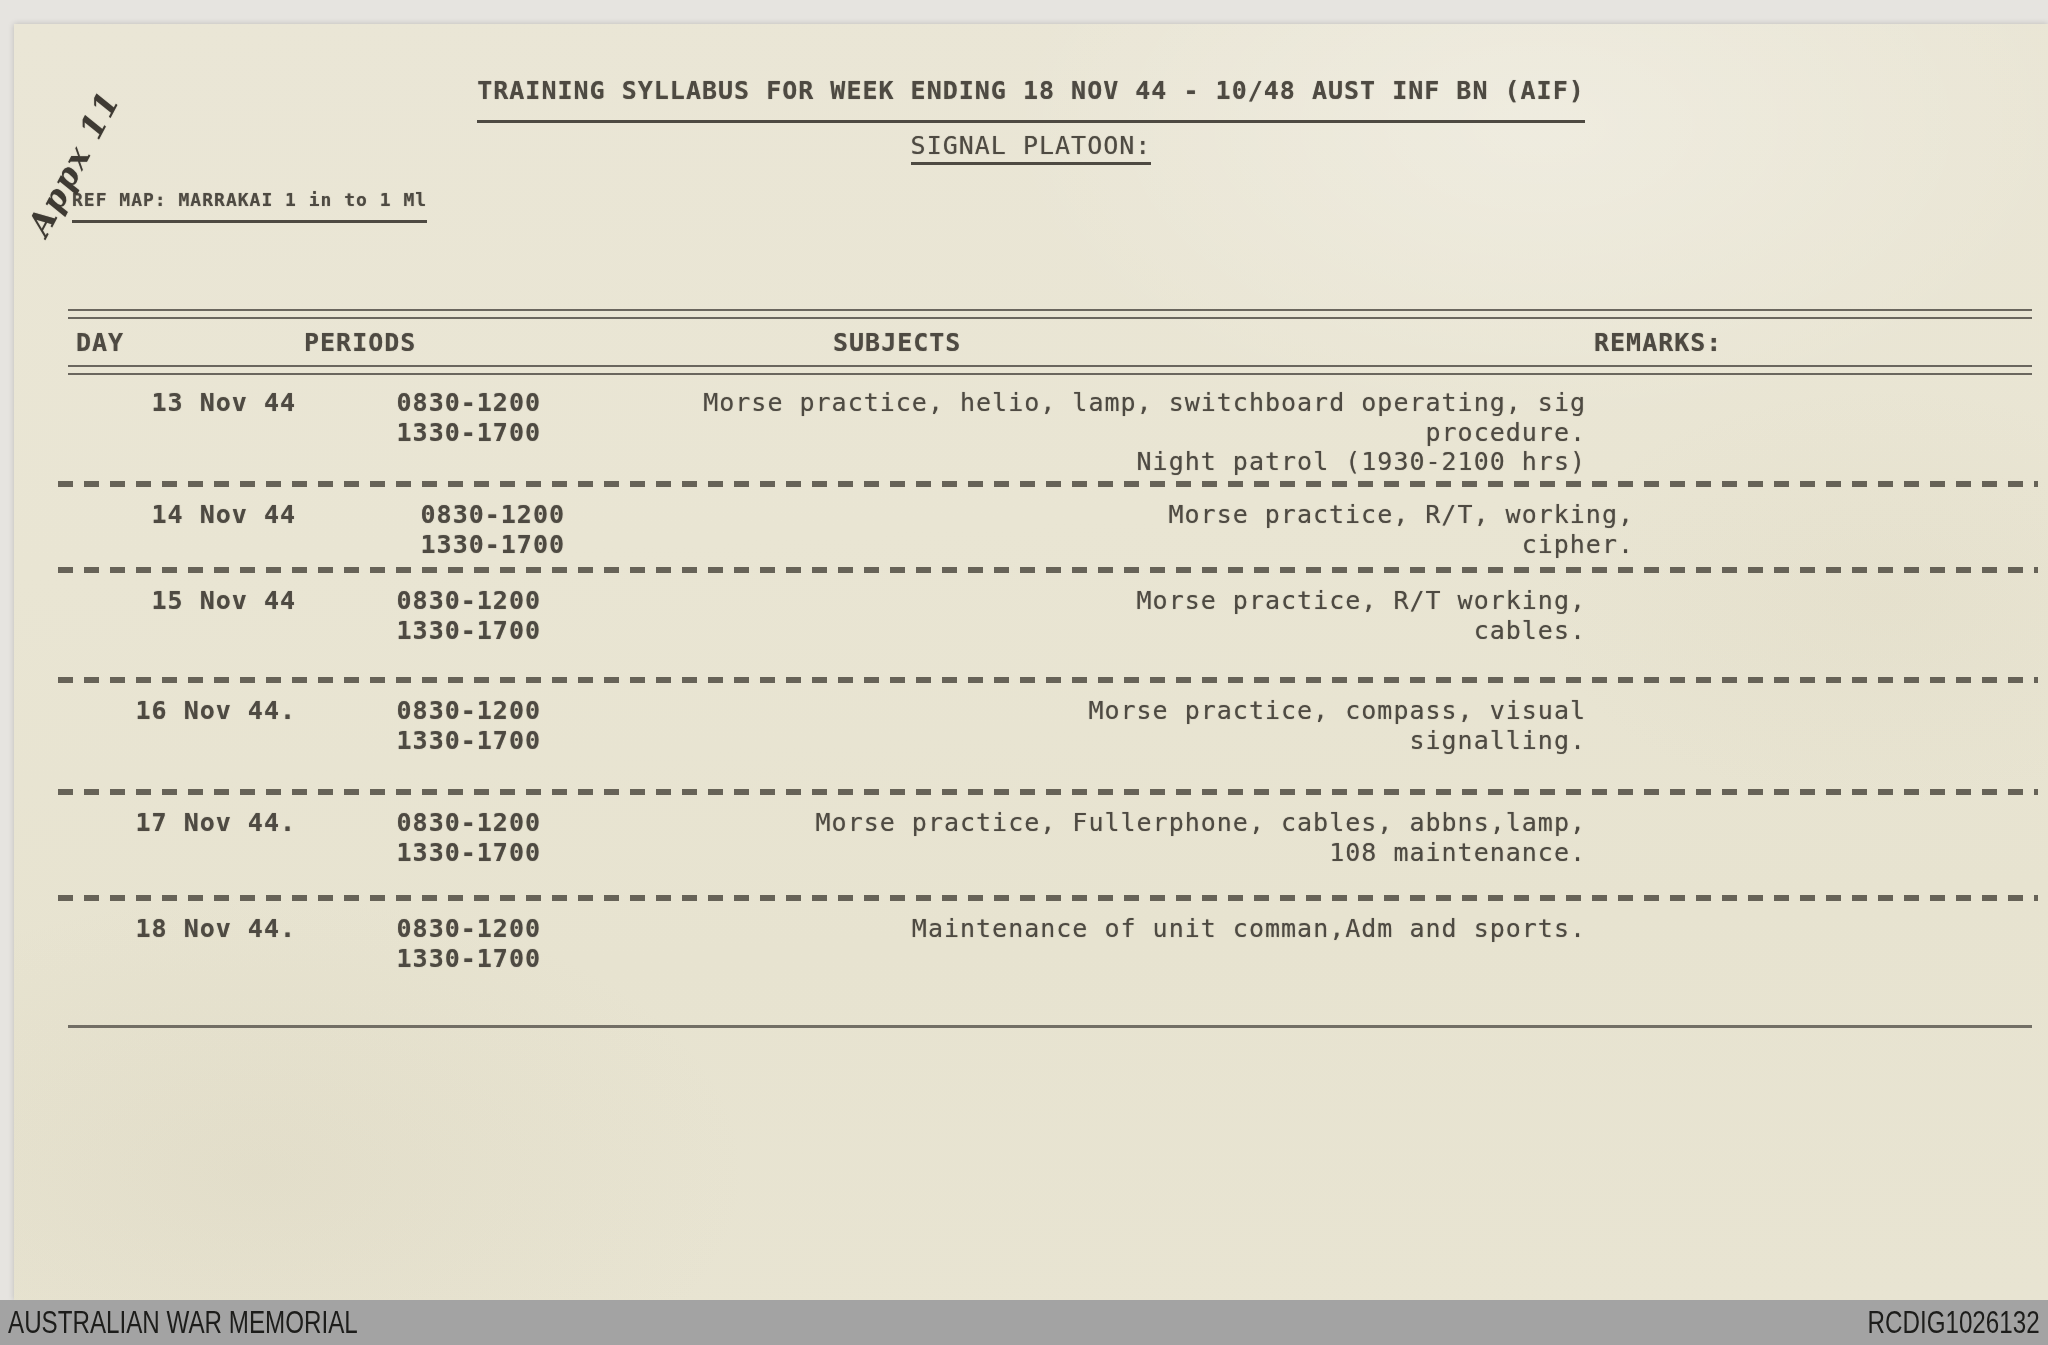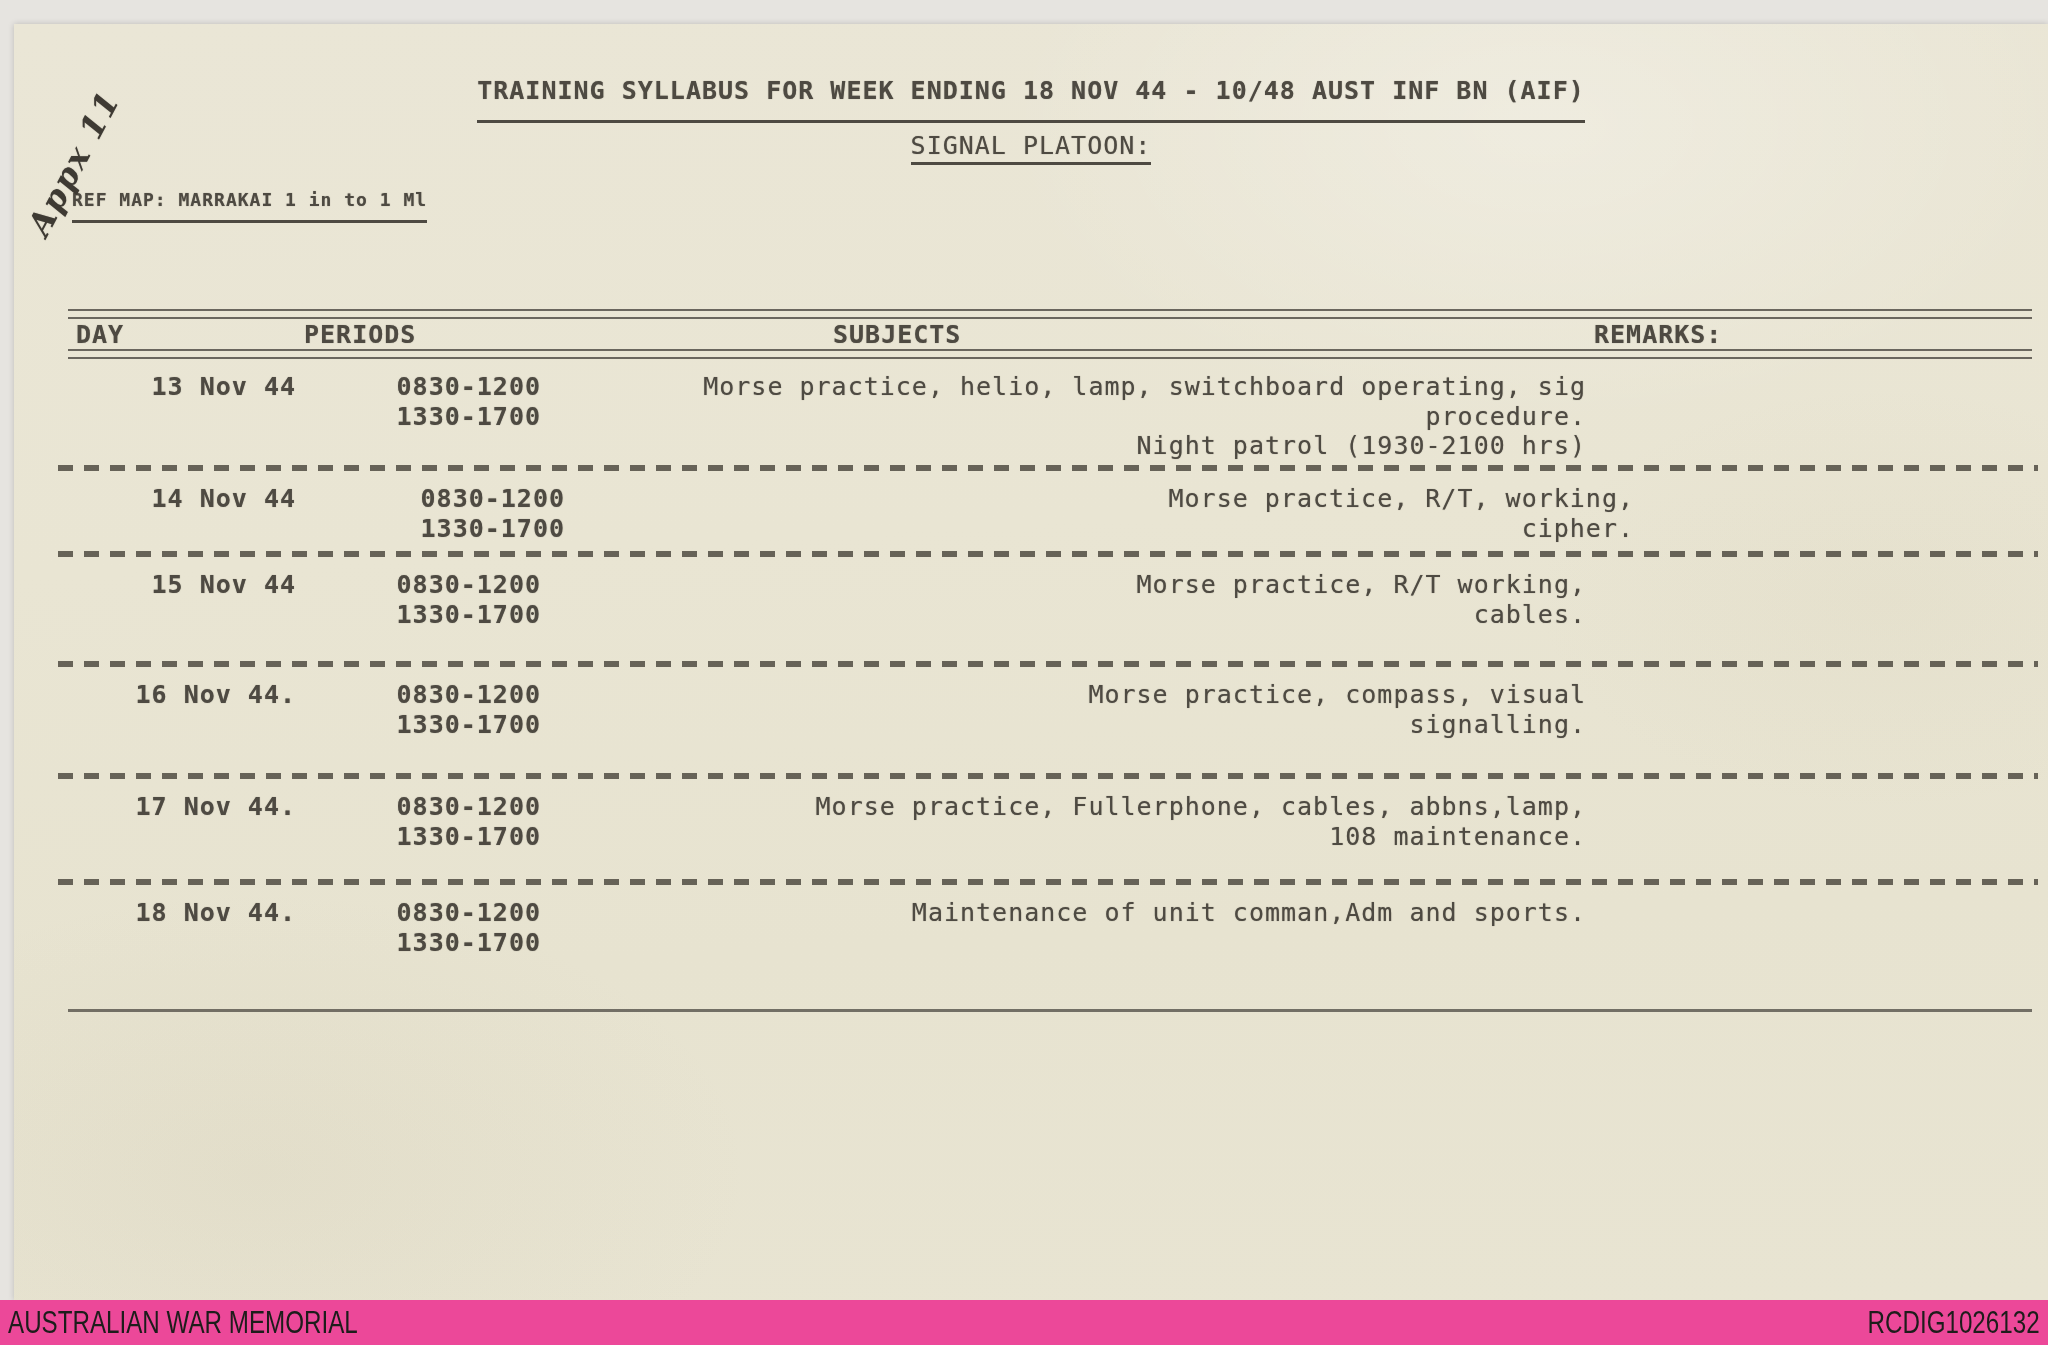--- a/index.html
+++ b/index.html
@@ -45,40 +45,40 @@
   }
   
   .syllabus{margin:86px 16px 0 54px;}
   .double-line{height:6px;border-top:2px solid #55514a;border-bottom:2px solid #55514a;opacity:0.85;}
   .bottom-line{height:3px;background:#55514a;opacity:0.8;margin-top:2px;}
   .thead,.trow{
     display:grid;
     grid-template-columns:228px 245px 1045px 1fr;
     font-size:25px;letter-spacing:1px;
   }
-  .thead{align-items:center;height:30px;font-weight:bold;}
+  .thead{align-items:center;height:46px;font-weight:bold;}
   .thead .cell{padding-left:8px;}
   .thead .subjects{padding-left:292px;}
   .trow{position:relative;}
   .trow .cell{padding:13px 0 0 8px;line-height:1.18;white-space:pre-line;text-align:right;}
   .trow .day,.trow .periods{font-weight:bold;}
   .trow:nth-child(1){min-height:112px;}
   .trow:nth-child(2){min-height:86px;gap:24px;}
   .trow:nth-child(3){min-height:110px;}
   .trow:nth-child(4){min-height:112px;}
   .trow:nth-child(5){min-height:106px;}
   .trow:nth-child(6){min-height:122px;}
   .trow:not(:last-child)::after{
     content:"";position:absolute;left:-10px;right:-6px;bottom:0;height:6px;
     background:repeating-linear-gradient(90deg,
       rgba(80,76,66,0.85) 0 15px, rgba(80,76,66,0) 15px 26px);
   }
   
   .footer{
-    position:absolute;left:0;right:0;bottom:0;height:45px;background:#ec4899;
+    position:absolute;left:0;right:0;bottom:0;height:45px;background:#a3a3a3;
     display:flex;align-items:center;justify-content:space-between;
     font-family:"Liberation Sans","DejaVu Sans",sans-serif;
     font-size:31px;color:#1d1d1b;
   }
   .footer .left{transform:scaleX(0.78);transform-origin:left center;margin-left:8px;letter-spacing:0;}
   .footer .right{transform:scaleX(0.78);transform-origin:right center;margin-right:8px;}
 </style>
 </head>
 <body>
 

